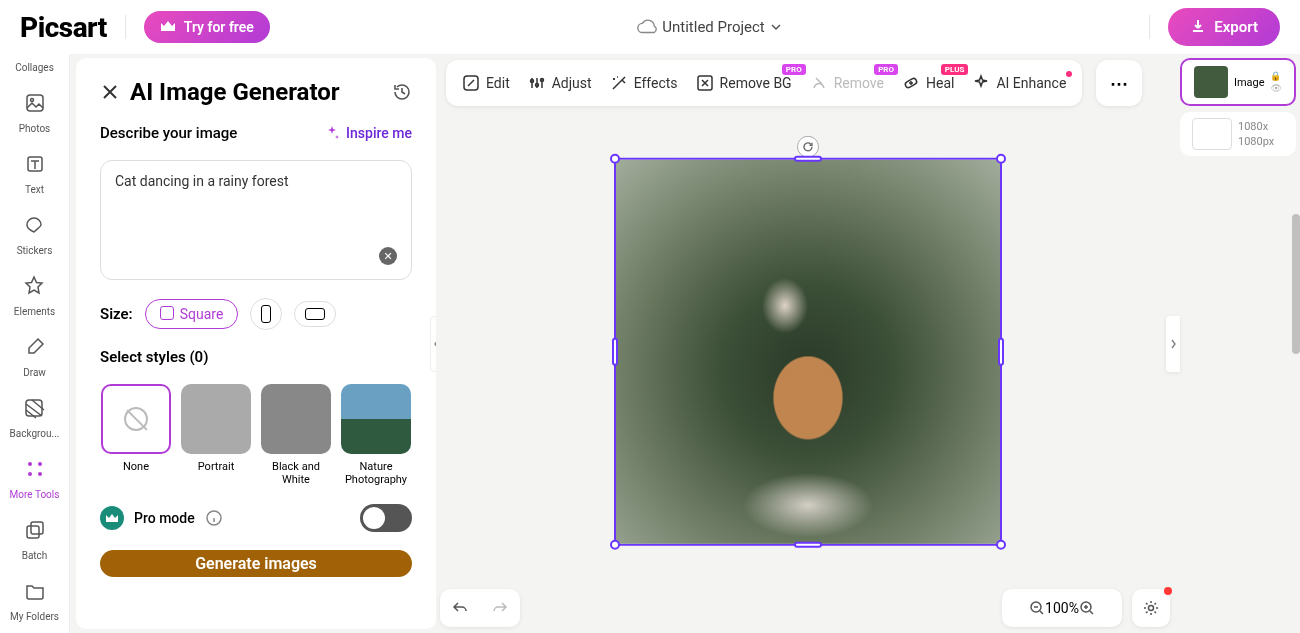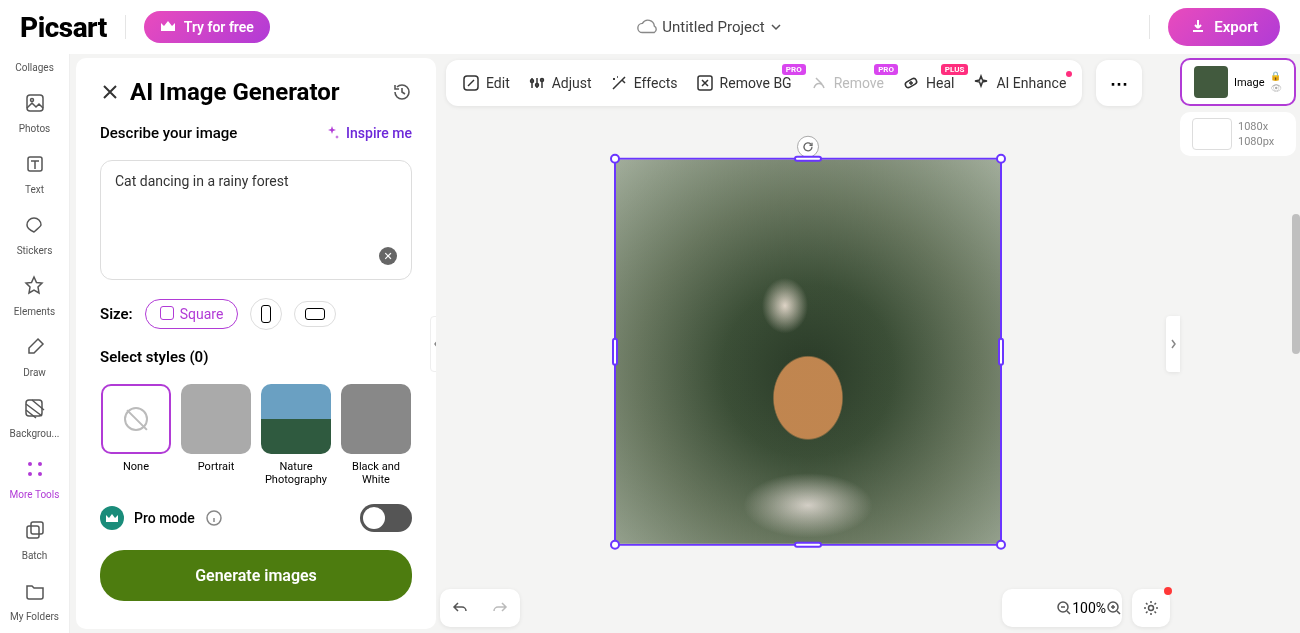--- a/index.html
+++ b/index.html
@@ -61,21 +61,21 @@
   .style-thumb.nature { background:linear-gradient(#6aa0c2 50%,#2f5a3f 50%); }
   .style-thumb.bw { background:#888; }
 
   .pro-row { display:flex; align-items:center; gap:10px; }
   .pro-badge { width:24px; height:24px; border-radius:50%; background:#1a8c7a; display:flex; align-items:center; justify-content:center; color:#fff; }
   .pro-name { font-size:14px; font-weight:500; }
   .info-icon { color:#888; cursor:pointer; }
   .toggle { margin-left:auto; width:52px; height:28px; background:#555; border-radius:20px; position:relative; cursor:pointer; }
   .toggle::after { content:""; position:absolute; width:22px; height:22px; background:#fff; border-radius:50%; top:3px; left:3px; }
 
-  .generate-btn { background:#4d7c0f; color:#fff; font-size:16px; font-weight:600; border:none; border-radius:24px; padding:16px 0; width:100%; cursor:pointer; }
+  .generate-btn { background:#a16207; color:#fff; font-size:16px; font-weight:600; border:none; border-radius:24px; padding:4px 0; width:100%; cursor:pointer; }
 
   .panel-handle { position:absolute; right:-8px; top:50%; transform:translateY(-50%); width:14px; height:56px; background:#fff; border:1px solid #eee; border-radius:4px; display:flex; align-items:center; justify-content:center; cursor:pointer; }
 
   
   .canvas-wrap { flex:1; position:relative; }
 
   .toolbar { position:absolute; top:6px; left:10px; background:#fff; border-radius:12px; height:46px; display:flex; align-items:center; gap:18px; padding:0 16px; box-shadow:0 1px 4px rgba(0,0,0,0.08); }
   .tb-item { display:flex; align-items:center; gap:6px; font-size:14px; color:#333; cursor:pointer; position:relative; }
   .tb-badge { position:absolute; top:-10px; right:-14px; font-size:8px; font-weight:700; color:#fff; padding:1px 4px; border-radius:3px; }
   .tb-badge.pro { background:#d946ef; }
@@ -100,21 +100,21 @@
     radial-gradient(ellipse 28% 14% at 50% 90%, #ddd7cf 0%, transparent 60%),
     radial-gradient(circle at 50% 55%, #2a3b28 0%, #3d5038 30%, #6c7a62 60%, #a9b4a2 100%);
   }
 
   .nav-chev { position:absolute; top:50%; right:0; transform:translateY(-50%); width:14px; height:56px; background:#fff; border-radius:4px 0 0 4px; display:flex; align-items:center; justify-content:center; cursor:pointer; box-shadow:0 1px 4px rgba(0,0,0,0.08); }
 
   .undo-box { position:absolute; bottom:6px; left:4px; background:#fff; border-radius:10px; width:80px; height:38px; display:flex; align-items:center; justify-content:space-around; box-shadow:0 1px 4px rgba(0,0,0,0.08); }
   .undo-box span { color:#999; cursor:pointer; }
   .undo-box span.active { color:#333; }
 
-  .zoom-box { position:absolute; bottom:6px; right:58px; background:#fff; border-radius:10px; height:38px; width:120px; display:flex; align-items:center; justify-content:flex-end; font-size:14px; box-shadow:0 1px 4px rgba(0,0,0,0.08); }
+  .zoom-box { position:absolute; bottom:6px; right:58px; background:#fff; border-radius:10px; height:38px; width:120px; display:flex; align-items:center; justify-content:center; font-size:14px; box-shadow:0 1px 4px rgba(0,0,0,0.08); }
   .zoom-box span { cursor:pointer; }
   .settings-btn { position:absolute; bottom:6px; right:10px; width:38px; height:38px; background:#fff; border-radius:10px; display:flex; align-items:center; justify-content:center; cursor:pointer; box-shadow:0 1px 4px rgba(0,0,0,0.08); }
   .settings-btn .dot { position:absolute; top:-2px; right:-2px; width:8px; height:8px; background:#ff3838; border-radius:50%; }
 
   
   .layers { width:116px; margin:4px 4px 4px 0; display:flex; flex-direction:column; gap:6px; }
   .layer-card { background:#fff; border-radius:10px; padding:6px 12px; display:flex; align-items:center; gap:6px; font-size:11px; }
   .layer-card.sel { border:2px solid #b13bd6; }
   .layer-thumb { width:40px; height:32px; background:#425a3e; border-radius:4px; }
   .layer-thumb.blank { background:#fff; border:1px solid #ddd; }
@@ -307,26 +307,26 @@
         <div class="style-thumb">
             <div class="none-icon"></div>
           </div>
         <span>None</span>
       </div>
       <div class="style-card">
         <div class="style-thumb portrait"></div>
         <span>Portrait</span>
       </div>
       <div class="style-card">
+        <div class="style-thumb bw"></div>
+        <span>Black and White</span>
+      </div>
+      <div class="style-card">
         <div class="style-thumb nature"></div>
         <span>Nature Photography</span>
-      </div>
-      <div class="style-card">
-        <div class="style-thumb bw"></div>
-        <span>Black and White</span>
       </div>
     </div>
 
     <div class="pro-row">
       <div class="pro-badge">
         <svg width="12" height="10" viewBox="0 0 12 10" fill="#fff">
             <path d="M0 2l3 3 3-4 3 4 3-3v7H0z"></path>
           </svg>
       </div>
       <span class="pro-name">Pro mode</span>

